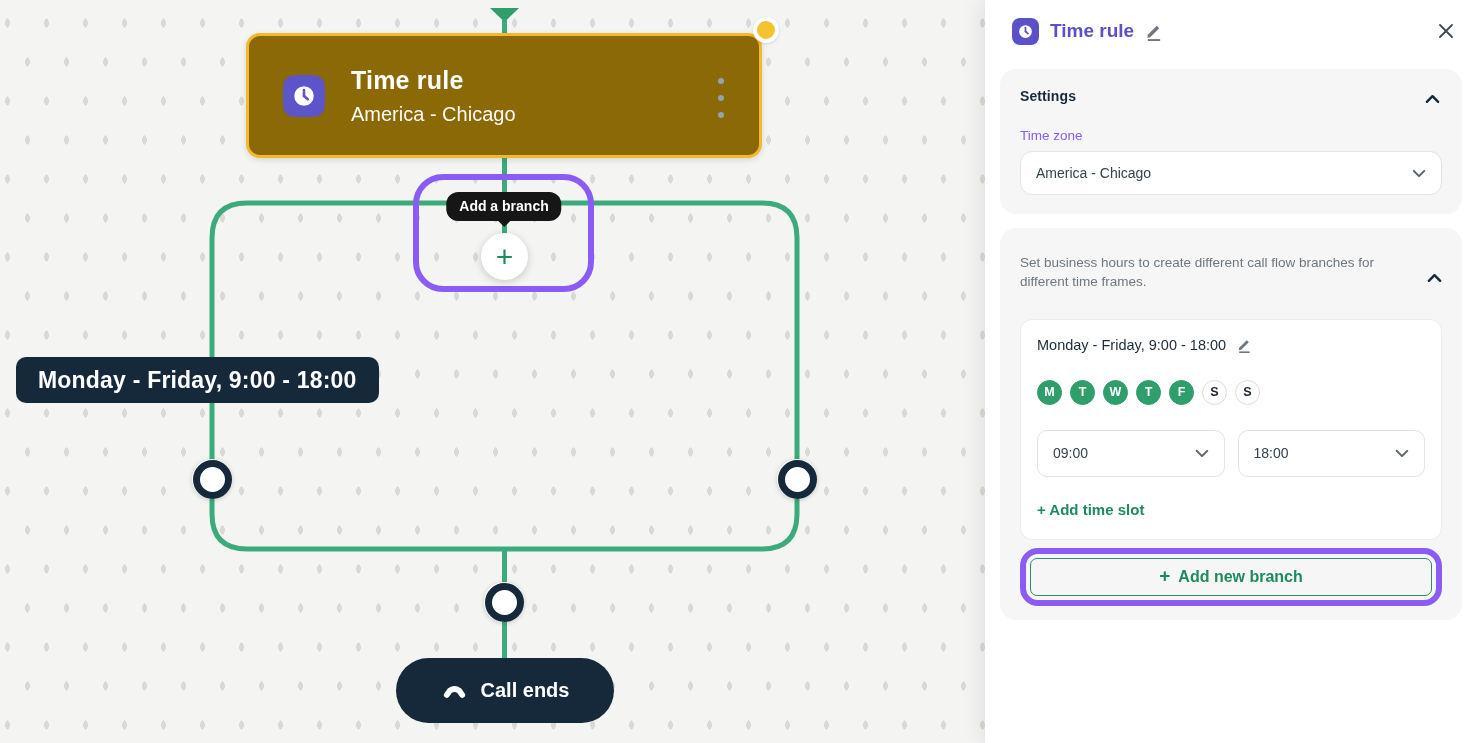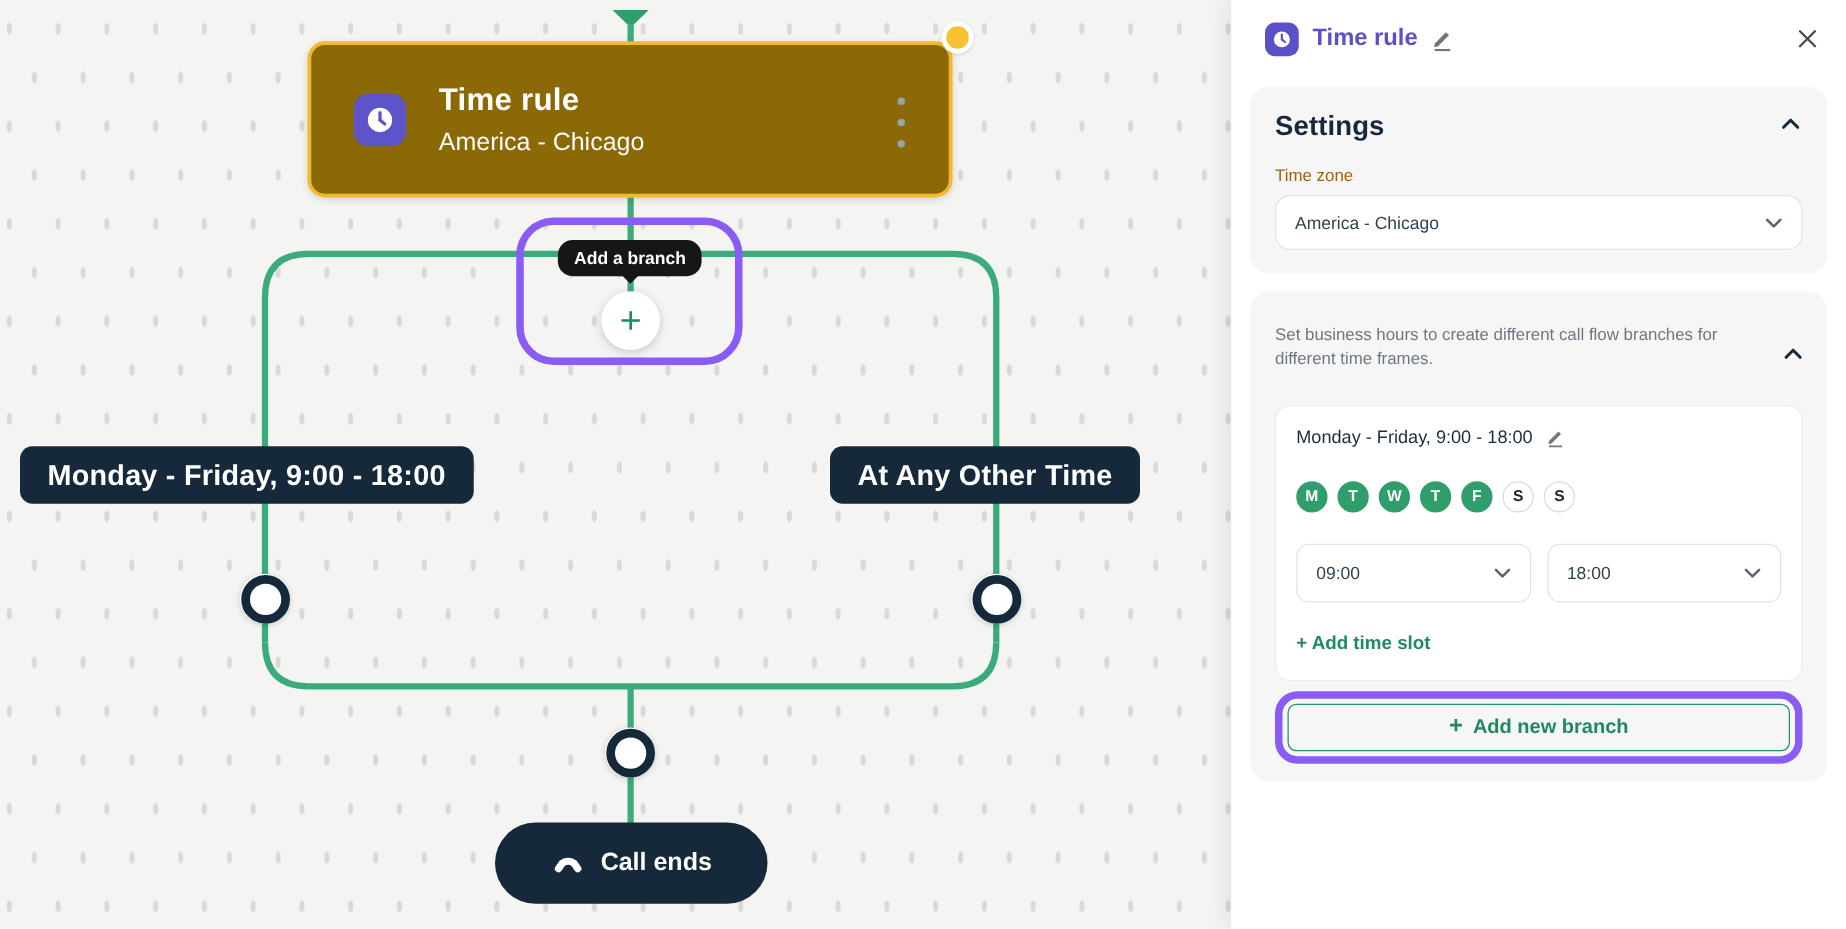--- a/index.html
+++ b/index.html
@@ -62,25 +62,25 @@
   .panel { width:492px; height:743px; background:#fff; box-shadow:-6px 0 18px rgba(0,0,0,.07); z-index:10; padding:0 15px; }
   .panel-header { display:flex; align-items:center; padding:17px 2px 12px 12px; }
   .ph-icon { width:27px; height:27px; border-radius:8px; background:#5b50c8; display:flex; align-items:center; justify-content:center; flex:0 0 auto; }
   .ph-title { margin-left:11px; font-size:19px; font-weight:700; color:#5b50c8; }
   .icon-btn { background:none; border:none; cursor:pointer; display:flex; align-items:center; justify-content:center; padding:4px; }
   .ph-edit { margin-left:6px; }
   .ph-close { margin-left:auto; }
 
   .card { background:#f6f6f7; border-radius:16px; padding:19px 20px; margin-top:12px; }
   .card-head { display:flex; align-items:flex-start; justify-content:space-between; }
-  .card-title { font-size:22px; font-weight:700; color:#16293b; letter-spacing:.1px; }
+  .card-title { font-size:14px; font-weight:700; color:#16293b; letter-spacing:.1px; }
   .card-desc { font-size:13.5px; color:#6e7780; line-height:1.4; margin-top:7px; width:405px; }
   .chev-btn { background:none; border:none; cursor:pointer; padding:2px; margin-top:2px; }
 
-  .field-label { font-size:13.5px; color:#a16207; margin-top:19px; }
+  .field-label { font-size:13.5px; color:#8b5cf6; margin-top:19px; }
   .select { margin-top:8px; height:44px; background:#fff; border:1px solid #e3e3e6; border-radius:12px;
     display:flex; align-items:center; justify-content:space-between; padding:0 15px; cursor:pointer;
     font-size:14px; color:#33424f; }
 
   .slot-card { margin-top:27px; background:#fff; border:1px solid #ececee; border-radius:12px; padding:17px 16px 20px; }
   .slot-head { display:flex; align-items:center; gap:10px; }
   .slot-title { font-size:14.5px; color:#1d2c3a; }
   .chips { display:flex; gap:8px; margin-top:27px; }
   .chip { width:25px; height:25px; border-radius:50%; display:flex; align-items:center; justify-content:center;
     font-size:12.5px; font-weight:600; cursor:pointer; background:#fff; border:1px solid #dcdcdf; color:#1c2430; }
@@ -136,21 +136,20 @@
           <i></i>
         </span>
       <span class="notif-dot"></span>
     </div>
 
     <div class="add-branch-box"></div>
     <div class="tooltip">Add a branch</div>
     <div class="plus-btn">+</div>
 
     <div class="pill pill-left">Monday - Friday, 9:00 - 18:00</div>
-    <div class="pill pill-right">At Any Other Time</div>
 
     <div class="donut" style="left:192px; top:459px;"></div>
     <div class="donut" style="left:777px; top:459px;"></div>
     <div class="donut" style="left:484px; top:582px;"></div>
 
     <div class="call-ends">
       <span style="display:flex;">
         <svg width="27" height="22" viewBox="0 0 28 22">
             <path d="M6 15 l3.2 -4.5 a8.5 8.5 0 0 1 9.6 0 L22 15" fill="none" stroke="#fff" stroke-width="6" stroke-linecap="round"></path>
           </svg>

